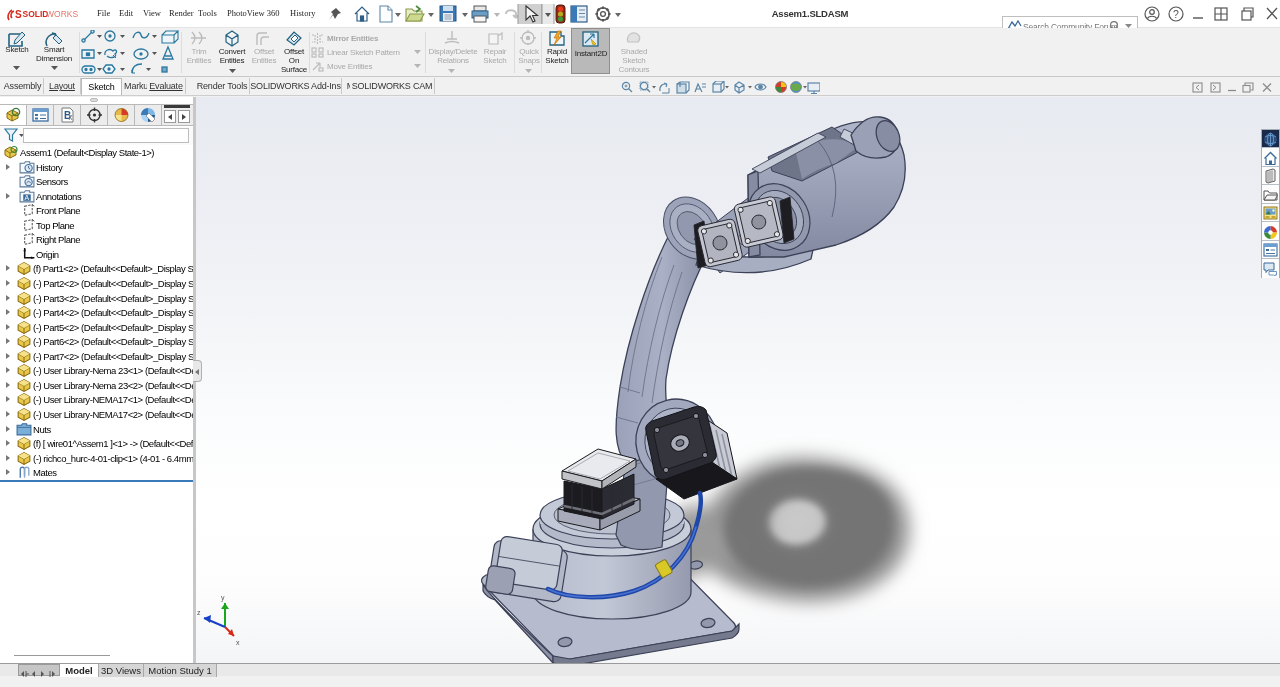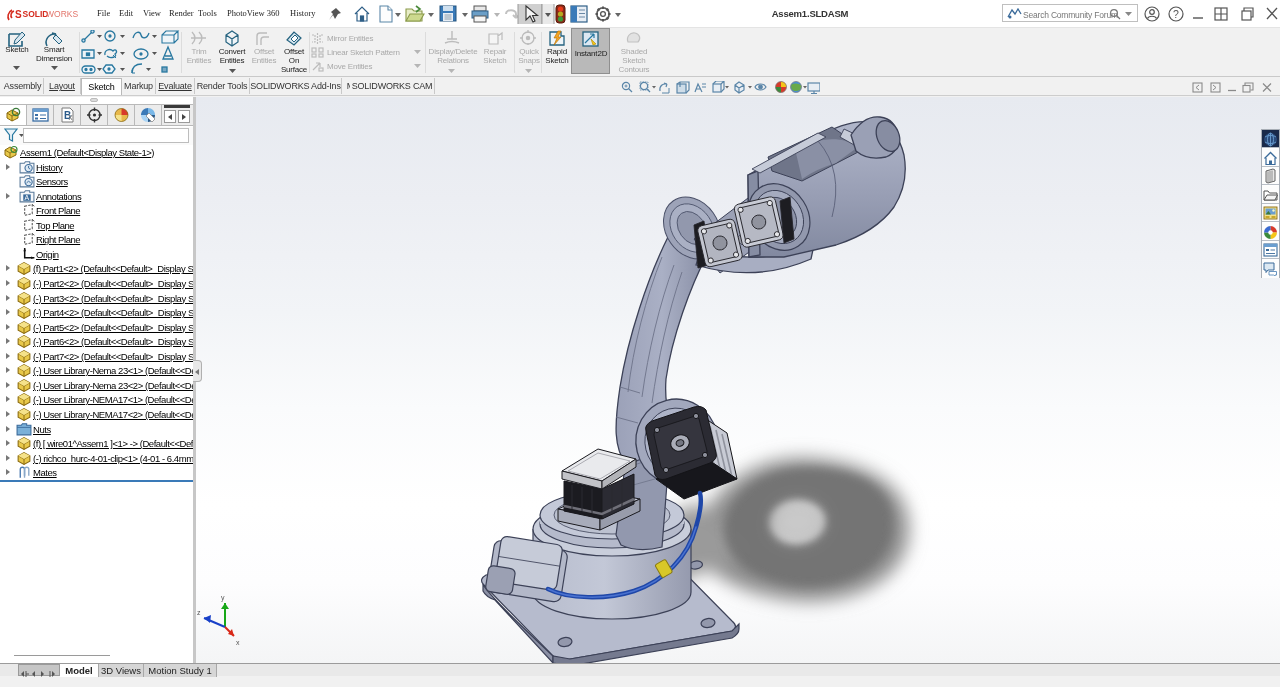--- a/index.html
+++ b/index.html
@@ -5,21 +5,21 @@
 * { margin:0; padding:0; box-sizing:border-box; }
 html,body { width:1280px; height:687px; overflow:hidden; font-family:"Liberation Sans", sans-serif; }
 #app { position:relative; width:1280px; height:687px; background:#f1f1f1; }
 .abs { position:absolute; }
 
 
 #titlebar { position:absolute; left:0; top:0; width:1280px; height:28px; background:#ffffff; border-bottom:1px solid #e4e4e4; }
 #menus { position:absolute; left:0; top:8px; font-size:8.5px; color:#1e1e1e; }
 #menus span { position:absolute; top:0; white-space:nowrap;font-family:Liberation Serif, serif; }
 #doctitle { position:absolute; left:760px; top:8px; width:100px; text-align:center; font-size:9.5px; font-weight:bold; color:#333; letter-spacing:-0.2px; }
-#searchbox { position:absolute; left:1002px; top:4px; width:136px; height:18px; border:1px solid #bfbfbf; background:#fff; font-size:8.5px; color:#777; white-space:nowrap; letter-spacing:-0.2px;text-align:right; }
+#searchbox { position:absolute; left:1002px; top:16px; width:136px; height:18px; border:1px solid #bfbfbf; background:#fff; font-size:8.5px; color:#777; white-space:nowrap; letter-spacing:-0.2px;text-align:right; }
 #searchbox .stxt { position:absolute; left:20px; }
 
 
 #ribbon { position:absolute; left:0; top:28px; width:1280px; height:49px; background:#f1f1f1; border-bottom:1px solid #c9c9c9; }
 .rlabel { position:absolute; font-size:8px; letter-spacing:-0.2px; color:#222; text-align:center; line-height:9px; white-space:nowrap; }
 .rlabel.gray { color:#a9a9a9; }
 .rdrop { position:absolute; width:7px; height:4px; }
 .vsep { position:absolute; top:4px; height:41px; width:1px; background:#dcdcdc; }
 
 
@@ -30,21 +30,21 @@
 
 #lpanel { position:absolute; left:0; top:97px; width:196px; height:566px; background:#ffffff; border-right:3px solid #c7c7c7; }
 #ptabs { position:absolute; left:0; top:7px; width:193px; height:22px; background:#ececec; border-top:1px solid #b9b9b9; border-bottom:1px solid #b9b9b9; }
 .ptab { position:absolute; top:0; width:27px; height:20px; border-right:1px solid #b9b9b9; background:#ececec; }
 .ptab.active { background:#ffffff; }
 #filterrow { position:absolute; left:0; top:30px; width:193px; height:18px; background:#fafafa; }
 #filterbox { position:absolute; left:23px; top:1px; width:166px; height:15px; background:#fff; border:1px solid #bdbdbd; }
 #tree { position:absolute; left:0; top:48px; width:193px; height:334px; overflow:hidden; }
 .trow { position:absolute; left:0; width:193px; height:15px; font-size:9.5px; letter-spacing:-0.45px; color:#000; white-space:nowrap; overflow:hidden; }
 .trow .arr { position:absolute; left:6px; top:4px; width:0; height:0; border-left:4px solid #777; border-top:3.5px solid transparent; border-bottom:3.5px solid transparent; }
-.trow .txt { position:absolute; top:2px;text-decoration:underline; }
+.trow .txt { position:absolute; top:2px; }
 .ticon { position:absolute; top:0px; width:16px; height:14px; }
 #blueline { position:absolute; left:0; top:383px; width:193px; height:2px; background:#3a7ab8; }
 #pscroll { position:absolute; left:14px; top:558px; width:96px; height:1px; background:#9a9a9a; }
 
 
 #viewport { position:absolute; left:196px; top:97px; width:1084px; height:566px;
   background:linear-gradient(180deg,#e7eaf0 0%, #eceef3 18%, #f2f4f7 38%, #fafbfc 55%, #ffffff 72%, #fdfdfe 86%, #f4f5f6 100%); }
 
 
 #taskpane { position:absolute; left:1261px; top:129px; width:19px; height:149px; background:#fff; border:1px solid #a7adb5; }
@@ -295,21 +295,21 @@
         <path d="M3 10 L10 2 L17 8 L10 15 Z" fill="#d8e6ef" stroke="#24627f" stroke-width="1.2"></path>
         <path d="M7 9 L11 5 L14 8 L10 12 Z" fill="#fff" stroke="#24627f" stroke-width="1"></path>
       </svg>
     <div class="rlabel" style="left:272px;top:19px;width:44px;">Offset<br>On<br>Surface</div>
 
     <svg class="abs" style="left:311px;top:5px" width="13" height="11" viewBox="0 0 13 11">
         <g stroke="#bcbcbc" fill="none" stroke-width="1.2">
           <path d="M1 2 L4 2 L4 9 L1 9 M12 2 L9 2 L9 9 L12 9 M6.5 0 L6.5 11" stroke-dasharray="2 1"></path>
         </g>
       </svg>
-    <div class="rlabel gray" style="left:327px;top:6px;width:80px;text-align:left;">Mirror Entities</div>
+    <div class="rlabel gray" style="left:327px;top:6px;width:80px;text-align:left;font-weight:bold;">Mirror Entities</div>
     <svg class="abs" style="left:311px;top:19px" width="13" height="11" viewBox="0 0 13 11">
         <g stroke="#bcbcbc" fill="none" stroke-width="1.2">
           <rect x="1" y="1" width="4" height="4"></rect>
           <rect x="8" y="1" width="4" height="4"></rect>
           <rect x="1" y="7" width="4" height="3"></rect>
           <rect x="8" y="7" width="4" height="3"></rect>
         </g>
       </svg>
     <div class="rlabel gray" style="left:327px;top:20px;width:100px;text-align:left;">Linear Sketch Pattern</div>
     <svg class="rdrop" style="left:414px;top:22px" viewBox="0 0 7 4">
@@ -377,21 +377,21 @@
         <path d="M3 12 C1 7 5 2 10 3 C15 4 16 9 13 12 Z" fill="#e2e2e2" stroke="#c2c2c2" stroke-width="1.2"></path>
       </svg>
     <div class="rlabel gray" style="left:612px;top:19px;width:44px;">Shaded<br>Sketch<br>Contours</div>
   </div>
 
   <div id="tabstrip">
     <div class="ctab" style="left:2px;width:42px;">Assembly</div>
     <div class="ctab" style="left:44px;width:37px;text-decoration:underline;">Layout</div>
     <div class="ctab active" style="left:81px;width:41px;">Sketch</div>
     <div class="ctab" style="left:122px;width:34px;">Markup</div>
-    <div class="ctab" style="left:156px;width:39px;text-decoration:underline;">Evaluate</div>
+    <div class="ctab" style="left:147px;width:39px;text-decoration:underline;">Evaluate</div>
     <div class="ctab" style="left:195px;width:55px;">Render Tools</div>
     <div class="ctab" style="left:250px;width:92px;">SOLIDWORKS Add-Ins</div>
     <div class="ctab" style="left:342px;width:30px;">MBD</div>
     <div class="ctab" style="left:350px;width:85px;">SOLIDWORKS CAM</div>
     <div style="position:absolute;left:0;top:18px;width:1280px;height:2px;background:#f1f1f1;border-top:1px solid #cdcdcd;"></div>
 
     <svg class="abs" style="left:620px;top:4px" width="200" height="14" viewBox="0 0 200 14">
       <g stroke="#5b86a8" fill="none" stroke-width="1.2">
         <g>
             <circle cx="6" cy="5" r="3.6"></circle>

